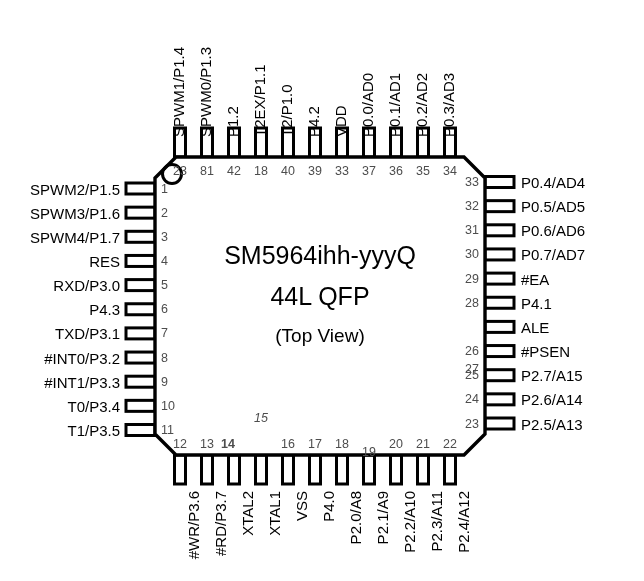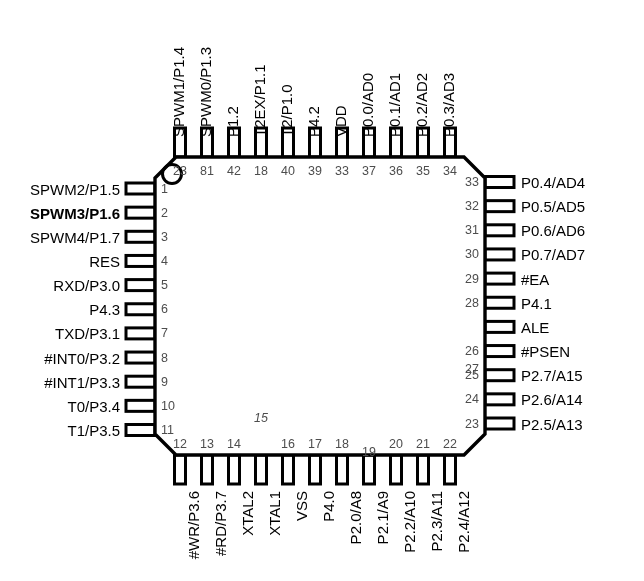--- a/index.html
+++ b/index.html
@@ -120,21 +120,21 @@
         <rect x="417.5" y="455" width="11" height="29" fill="#ffffff" stroke="#000000" stroke-width="3"></rect>
         <rect x="444.5" y="455" width="11" height="29" fill="#ffffff" stroke="#000000" stroke-width="3"></rect>
       </g>
     <path id="body-outline" fill="#ffffff" stroke="#000000" stroke-width="3.4" stroke-linejoin="miter" d="M 176 157 L 464 157 L 485 178 L 485 434 L 464 455 L 176 455 L 155 434 L 155 178 Z"></path>
     <circle id="pin1-dot" cx="172" cy="174" r="9.5" fill="none" stroke="#000000" stroke-width="3"></circle>
   </svg>
 
   <div id="text-layer">
       <div class="lbl lbl-left" style="right: 524px; top: 188.5px;">SPWM2/P1.5</div>
       <div class="pnum pnum-left" style="left: 161px; top: 188.5px;">1</div>
-      <div class="lbl lbl-left" style="right: 524px; top: 212.65px; font-weight: bold;">SPWM3/P1.6</div>
+      <div class="lbl lbl-left" style="right: 524px; top: 212.65px;">SPWM3/P1.6</div>
       <div class="pnum pnum-left" style="left: 161px; top: 212.65px;">2</div>
       <div class="lbl lbl-left" style="right: 524px; top: 236.8px;">SPWM4/P1.7</div>
       <div class="pnum pnum-left" style="left: 161px; top: 236.8px;">3</div>
       <div class="lbl lbl-left" style="right: 524px; top: 260.95px;">RES</div>
       <div class="pnum pnum-left" style="left: 161px; top: 260.95px;">4</div>
       <div class="lbl lbl-left" style="right: 524px; top: 285.1px;">RXD/P3.0</div>
       <div class="pnum pnum-left" style="left: 161px; top: 285.1px;">5</div>
       <div class="lbl lbl-left" style="right: 524px; top: 309.25px;">P4.3</div>
       <div class="pnum pnum-left" style="left: 161px; top: 309.25px;">6</div>
       <div class="lbl lbl-left" style="right: 524px; top: 333.4px;">TXD/P3.1</div>
@@ -189,33 +189,38 @@
       <div class="pnum pnum-top" style="left: 234px; top: 165px;">42</div>
       <div class="lbl lbl-top" style="left: 213px; top: 122px;">SPWM0/P1.3</div>
       <div class="pnum pnum-top" style="left: 207px; top: 165px;">81</div>
       <div class="lbl lbl-top" style="left: 186px; top: 122px;">SPWM1/P1.4</div>
       <div class="pnum pnum-top" style="left: 180px; top: 165px;">23</div>
       <div class="lbl lbl-bottom" style="left: 186px; top: 491px;">#WR/P3.6</div>
       <div class="pnum pnum-bottom" style="left: 180px; top: 438px;">12</div>
       <div class="lbl lbl-bottom" style="left: 213px; top: 491px;">#RD/P3.7</div>
       <div class="pnum pnum-bottom" style="left: 207px; top: 438px;">13</div>
       <div class="lbl lbl-bottom" style="left: 240px; top: 491px;">XTAL2</div>
-      <div class="pnum pnum-bottom" style="left: 234px; top: 438px;">14</div>
+      <div class="pnum pnum-bottom" style="left: 228px; top: 438px; font-weight: bold;">14</div>
       <div class="lbl lbl-bottom" style="left: 267px; top: 491px;">XTAL1</div>
       <div class="pnum pnum-bottom" style="left: 261px; top: 412px; font-style: italic;">15</div>
       <div class="lbl lbl-bottom" style="left: 294px; top: 491px;">VSS</div>
       <div class="pnum pnum-bottom" style="left: 288px; top: 438px;">16</div>
       <div class="lbl lbl-bottom" style="left: 321px; top: 491px;">P4.0</div>
       <div class="pnum pnum-bottom" style="left: 315px; top: 438px;">17</div>
       <div class="lbl lbl-bottom" style="left: 348px; top: 491px;">P2.0/A8</div>
       <div class="pnum pnum-bottom" style="left: 342px; top: 438px;">18</div>
       <div class="lbl lbl-bottom" style="left: 375px; top: 491px;">P2.1/A9</div>
       <div class="pnum pnum-bottom" style="left: 369px; top: 438px; margin-top: 8px;">19</div>
       <div class="lbl lbl-bottom" style="left: 402px; top: 491px;">P2.2/A10</div>
       <div class="pnum pnum-bottom" style="left: 396px; top: 438px;">20</div>
       <div class="lbl lbl-bottom" style="left: 429px; top: 491px;">P2.3/A11</div>
       <div class="pnum pnum-bottom" style="left: 423px; top: 438px;">21</div>
       <div class="lbl lbl-bottom" style="left: 456px; top: 491px;">P2.4/A12</div>
       <div class="pnum pnum-bottom" style="left: 450px; top: 438px;">22</div>
     </div>
 
+  <div class="center-block">
+    <div class="part-name">SM5964ihh-yyyQ</div>
+    <div class="pkg-name">44L QFP</div>
+    <div class="view-name">(Top View)</div>
+  </div>
 
 </div>
 
 </body></html>

